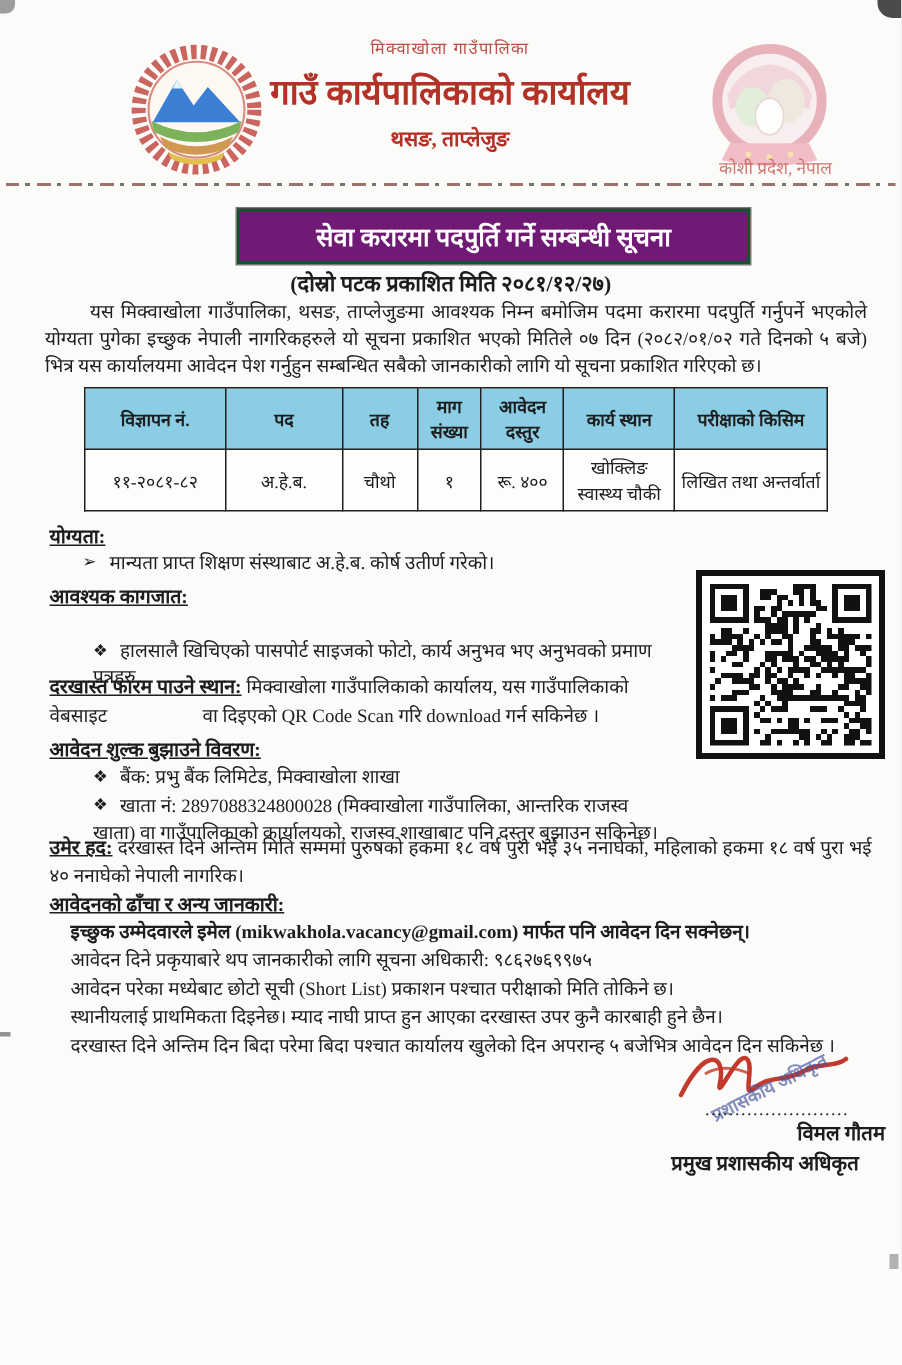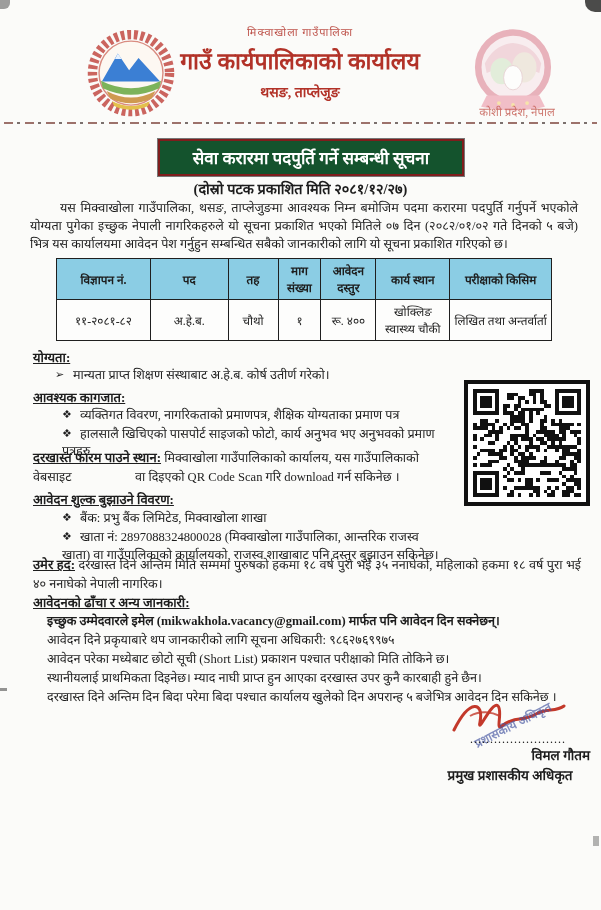--- a/index.html
+++ b/index.html
@@ -24,22 +24,22 @@
   .head-line2{font-size:23px;font-weight:bold;margin-top:5px;}
   .head-line3{font-size:14px;font-weight:bold;margin-top:6px;}
   .province{position:absolute;left:452px;top:104px;width:130px;text-align:center;
     color:#c3584e;font-size:11.5px;opacity:.8;}
   .sep{position:absolute;left:4px;right:4px;top:122px;height:2px;
     background:repeating-linear-gradient(90deg,#7d443c 0 9px,transparent 9px 13px,#50423f 13px 16px,transparent 16px 21px);
     opacity:.75;}
 
   
   .title-bar{position:absolute;left:158px;top:139px;width:290px;
-    background:#14532d;border:2px solid #7f1d1d;box-shadow:0 0 0 1px #777;
-    color:#fff;text-align:center;font-size:17px;font-weight:bold;padding:5px 6px;}
+    background:#701a75;border:2px solid #14532d;box-shadow:0 0 0 1px #777;
+    color:#fff;text-align:center;font-size:17px;font-weight:bold;padding:5px 24px;}
   .subtitle{position:absolute;left:0;top:178px;width:601px;text-align:center;
     font-size:14.5px;font-weight:bold;}
   .subtitle span{text-align:center;}
 
   
   .intro{position:absolute;left:30px;top:200px;width:548px;font-size:12.6px;
     line-height:1.42;text-align:justify;text-indent:30px;}
 
   
   table.vac{position:absolute;left:56px;top:258px;width:496px;border-collapse:collapse;
@@ -152,23 +152,20 @@
     </tr>
   </tbody>
     </table>
 
   <div class="abs sec-head" style="left:33px;top:348px;">योग्यता:</div>
   <div class="abs bullet-line" style="left:55px;top:366px;width:420px;">
     <span class="bullet">➢</span><span>मान्यता प्राप्त शिक्षण संस्थाबाट अ.हे.ब. कोर्ष उतीर्ण गरेको।</span>
   </div>
 
   <div class="abs sec-head" style="left:33px;top:388px;">आवश्यक कागजात:</div>
-  <div class="abs bullet-line" style="left:62px;top:406px;width:400px;">
-    <span class="bullet">❖</span><span>व्यक्तिगत विवरण, नागरिकताको प्रमाणपत्र, शैक्षिक योग्यताका प्रमाण पत्र</span>
-  </div>
   <div class="abs bullet-line" style="left:62px;top:425px;width:400px;">
     <span class="bullet">❖</span><span>हालसालै खिचिएको पासपोर्ट साइजको फोटो, कार्य अनुभव भए अनुभवको प्रमाण पत्रहरु</span>
   </div>
 
   <div class="qr-box">
     <svg id="qr" viewBox="0 0 29 29" shape-rendering="crispEdges">
         <rect x="15" y="0" width="1" height="1" fill="#111"></rect>
         <rect x="16" y="0" width="1" height="1" fill="#111"></rect>
         <rect x="17" y="0" width="1" height="1" fill="#111"></rect>
         <rect x="18" y="0" width="1" height="1" fill="#111"></rect>

